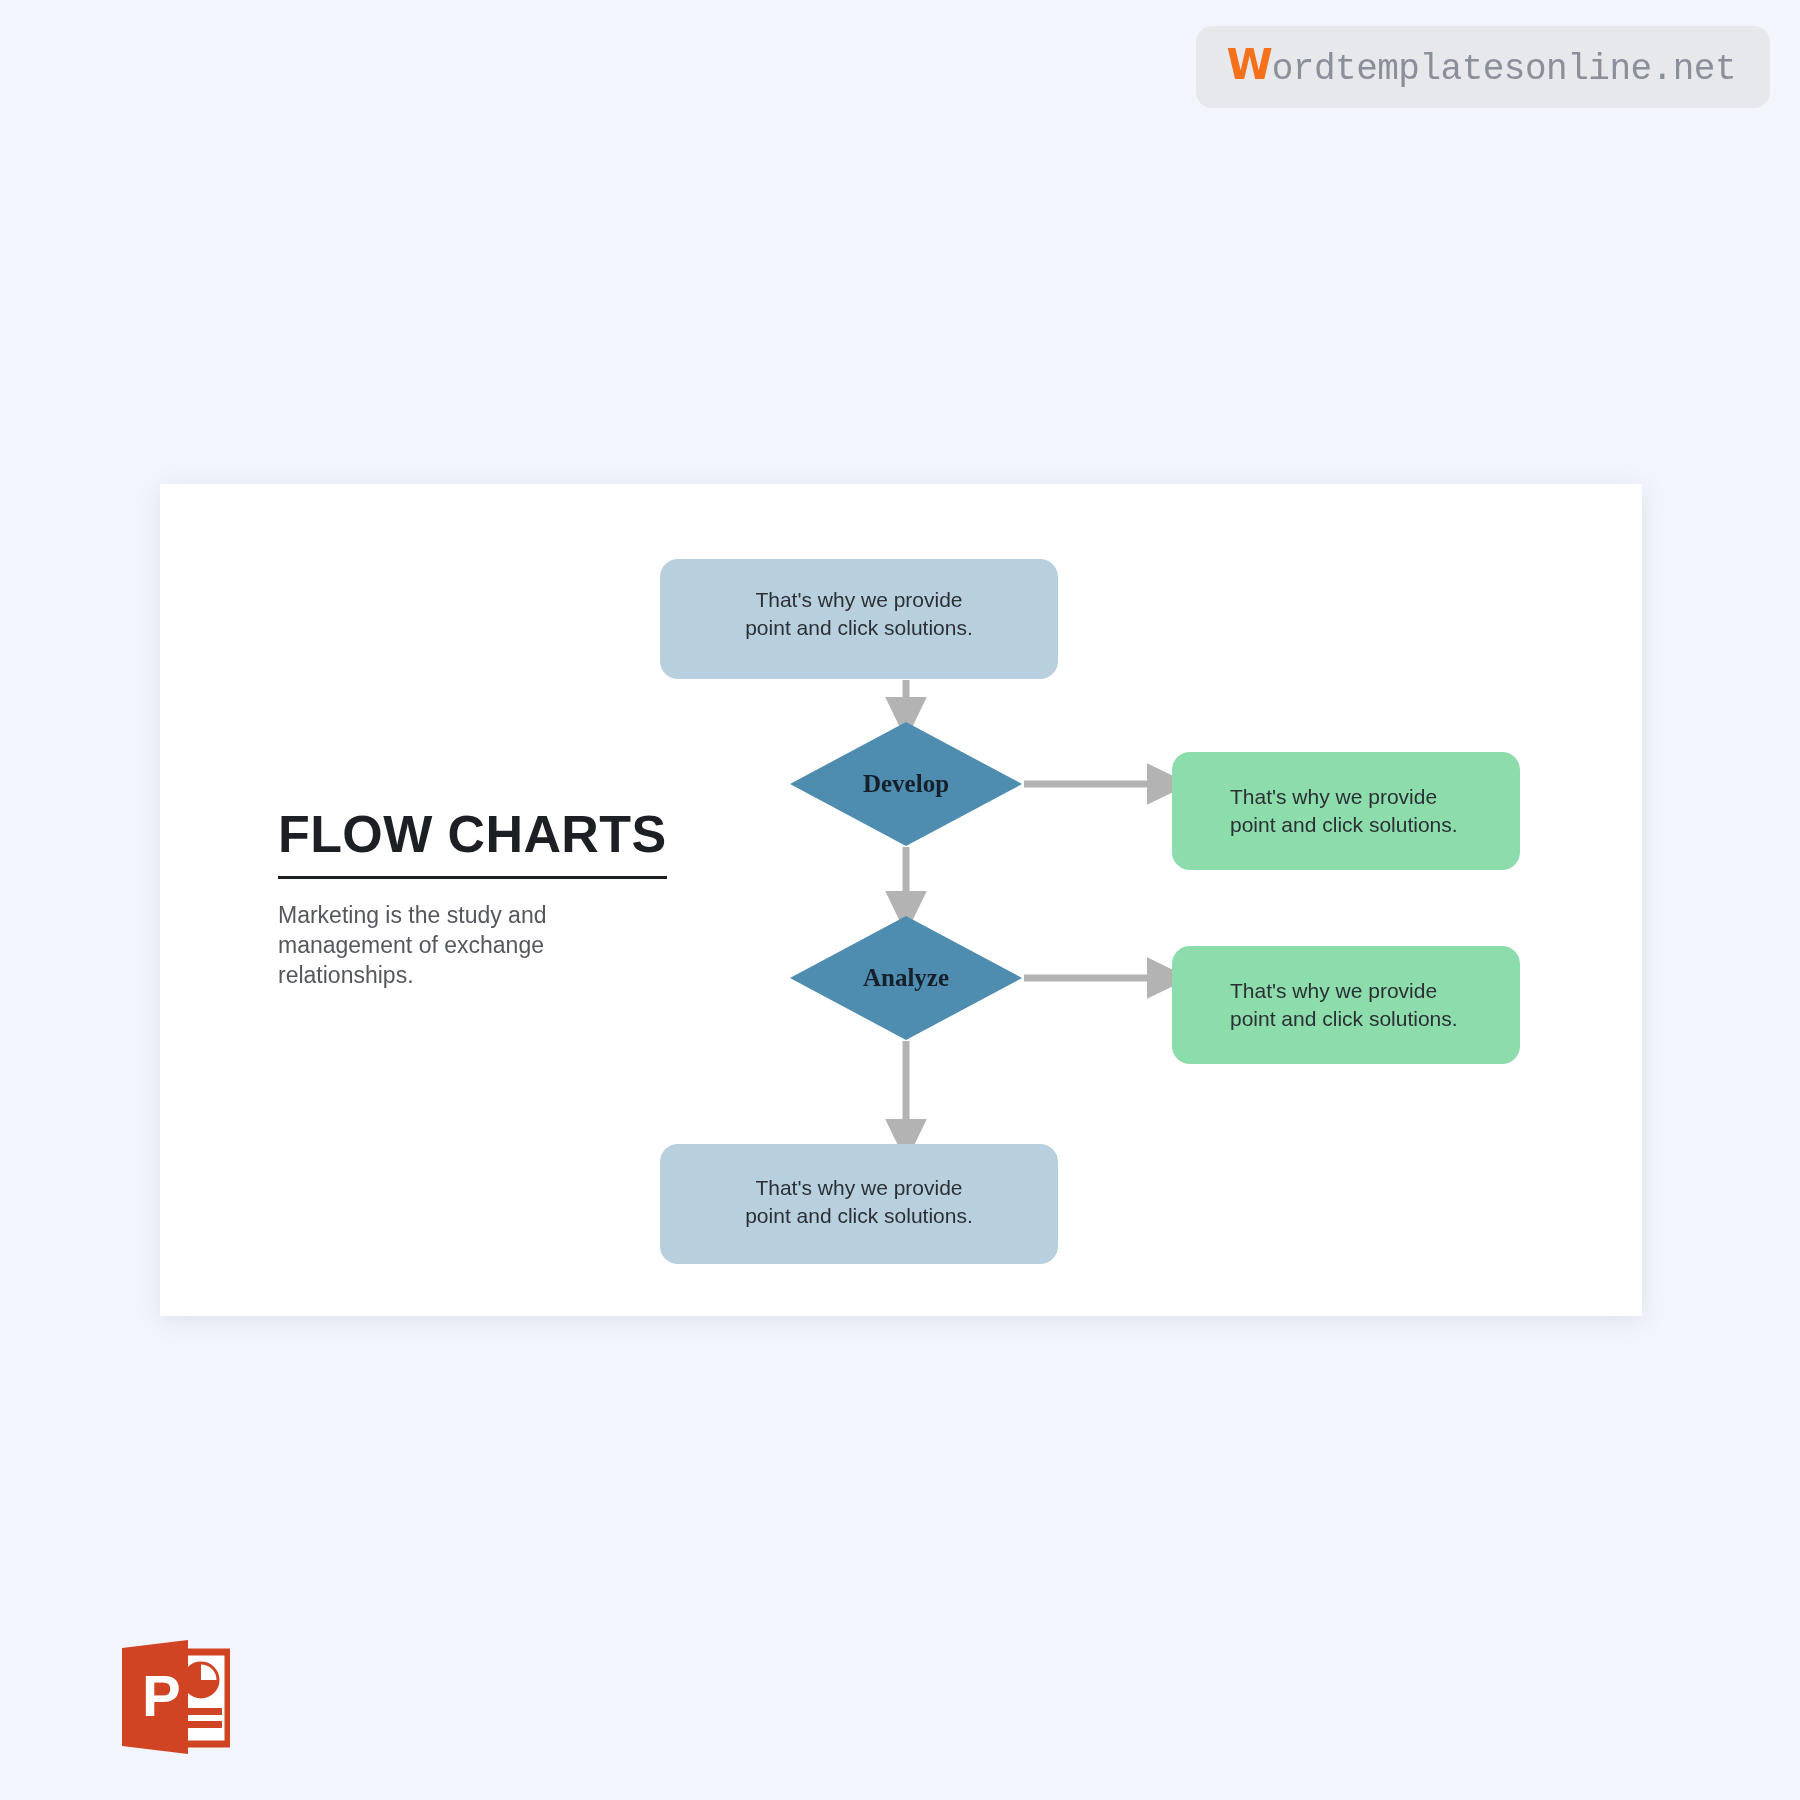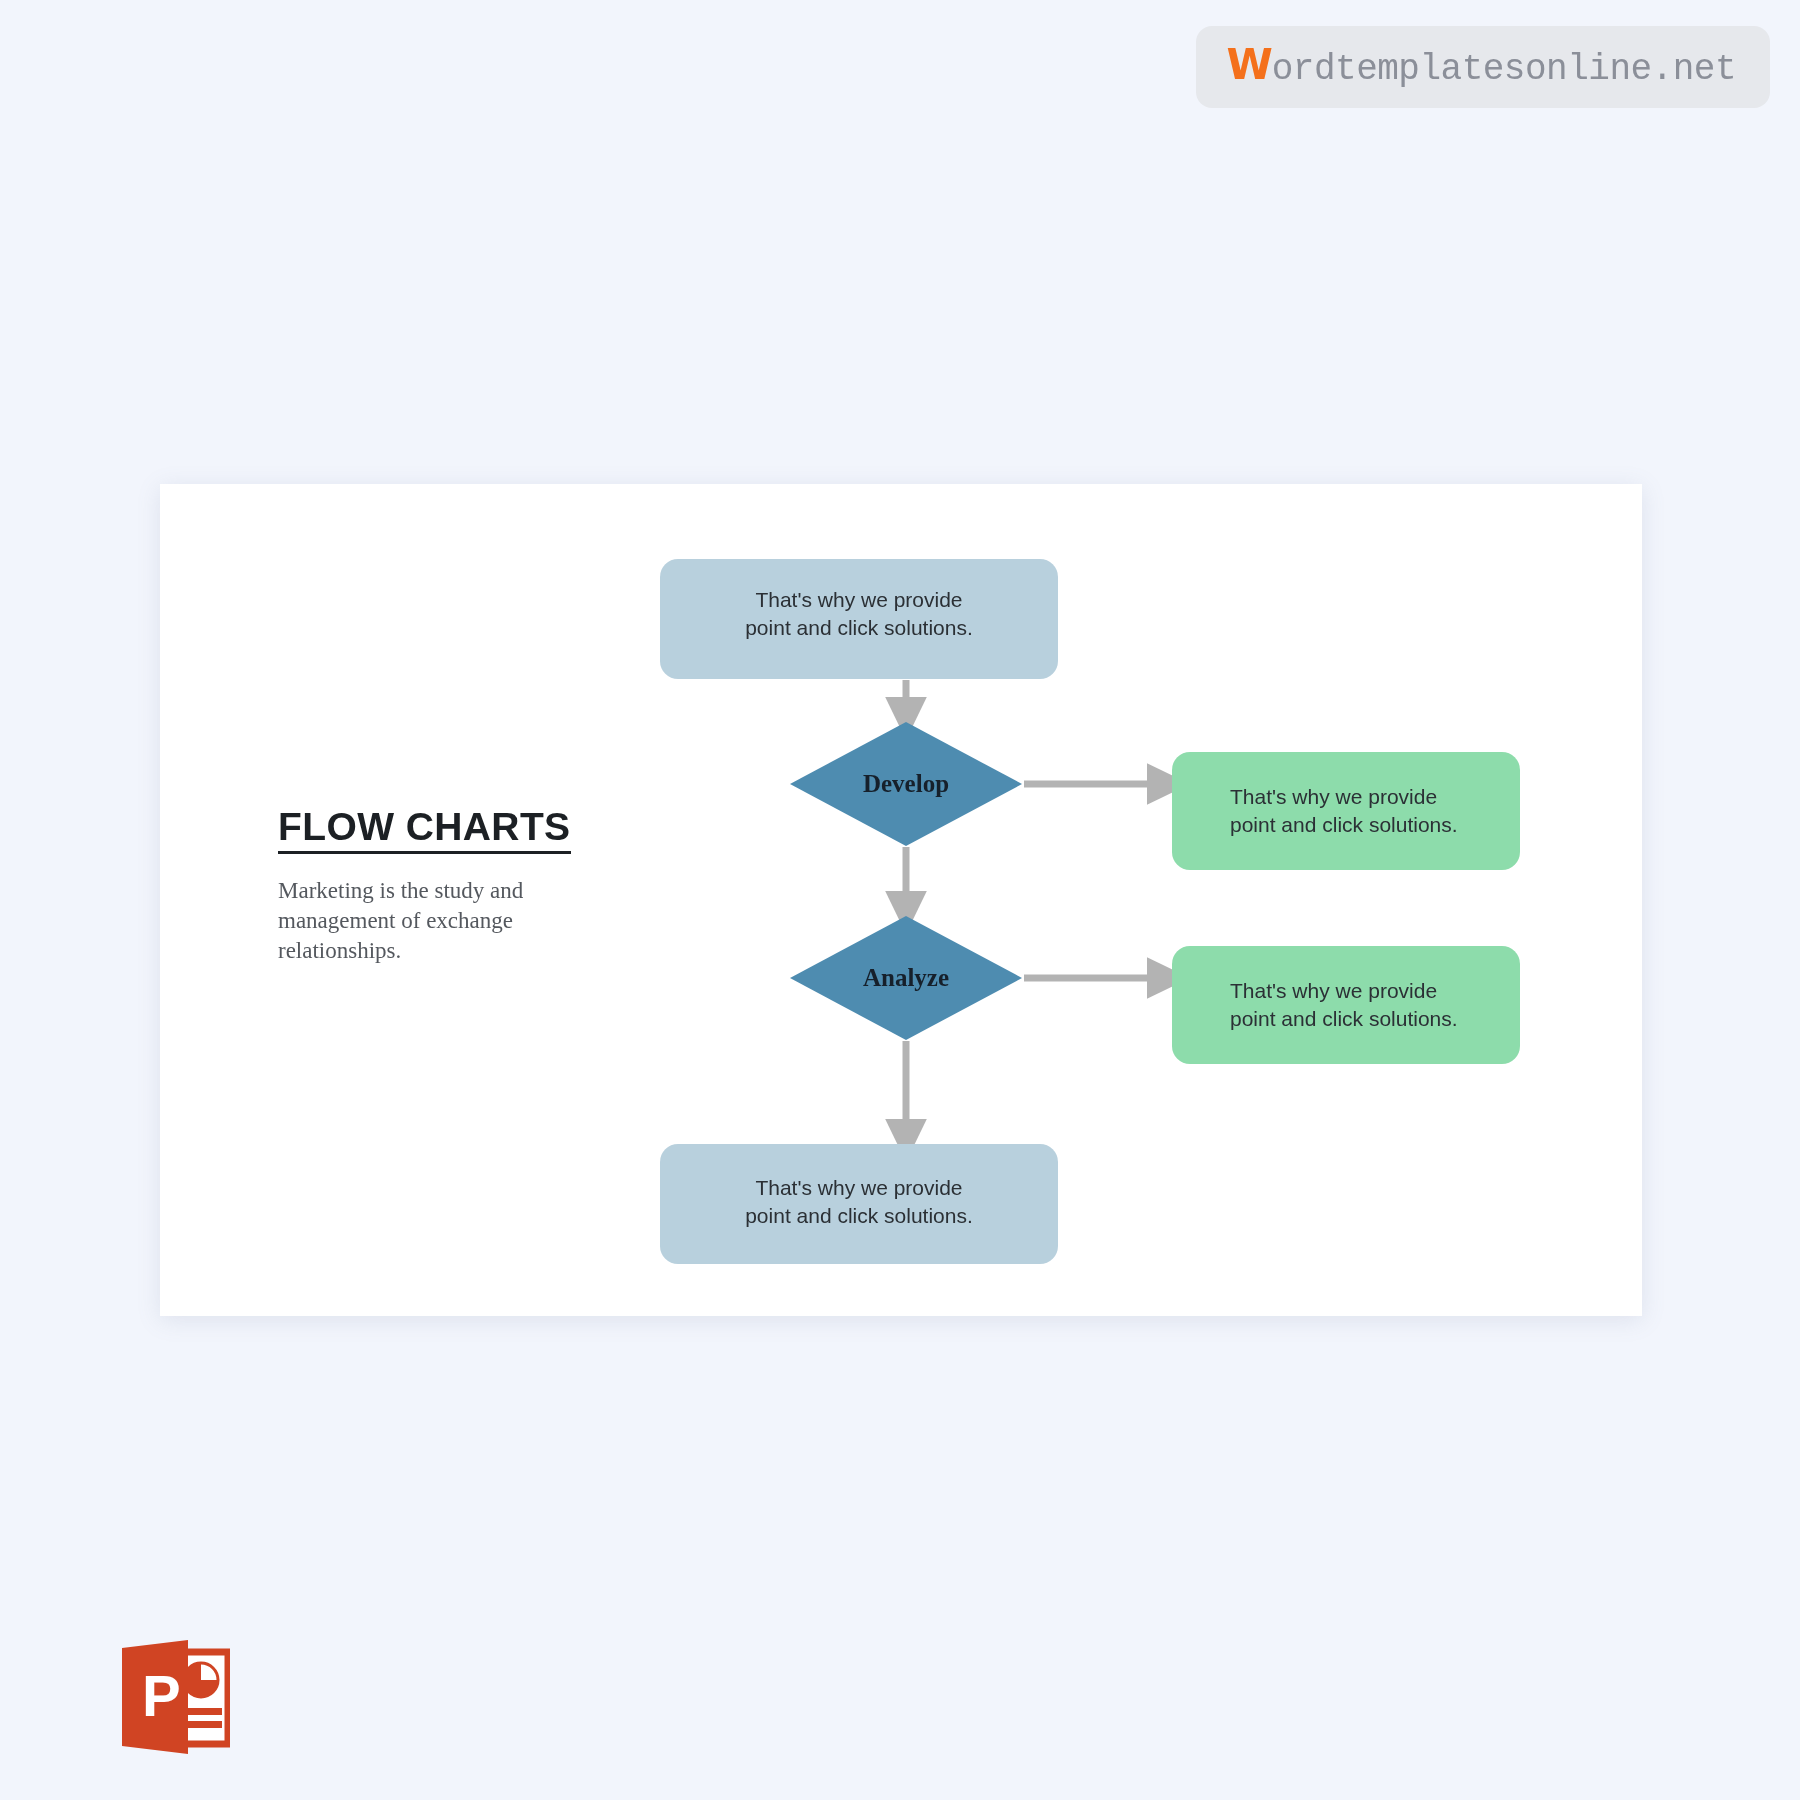--- a/index.html
+++ b/index.html
@@ -57,36 +57,36 @@
 
   
   .text-block {
     position: absolute;
     left: 118px;
     top: 320px;
     width: 300px;
   }
   .title-line {
     font-family: "Liberation Sans", sans-serif;
-    font-size: 39px;
+    font-size: 52px;
     font-weight: bold;
     color: #1c2024;
     letter-spacing: 0.4px;
     line-height: 1.16;
     border-bottom: 3px solid #1c2024;
     display: inline-block;
-    padding-bottom: 2px;
+    padding-bottom: 12px;
     white-space: nowrap;
   }
   .title-line.second {
     margin-top: 7px;
   }
   .body-text {
     margin-top: 22px;
-    font-family: Liberation Serif, serif;
+    font-family: Liberation Sans, sans-serif;
     font-size: 23px;
     color: #54585e;
     line-height: 1.3;
     width: 270px;
   }
 
   
   .flow {
     position: absolute;
     left: 0;

